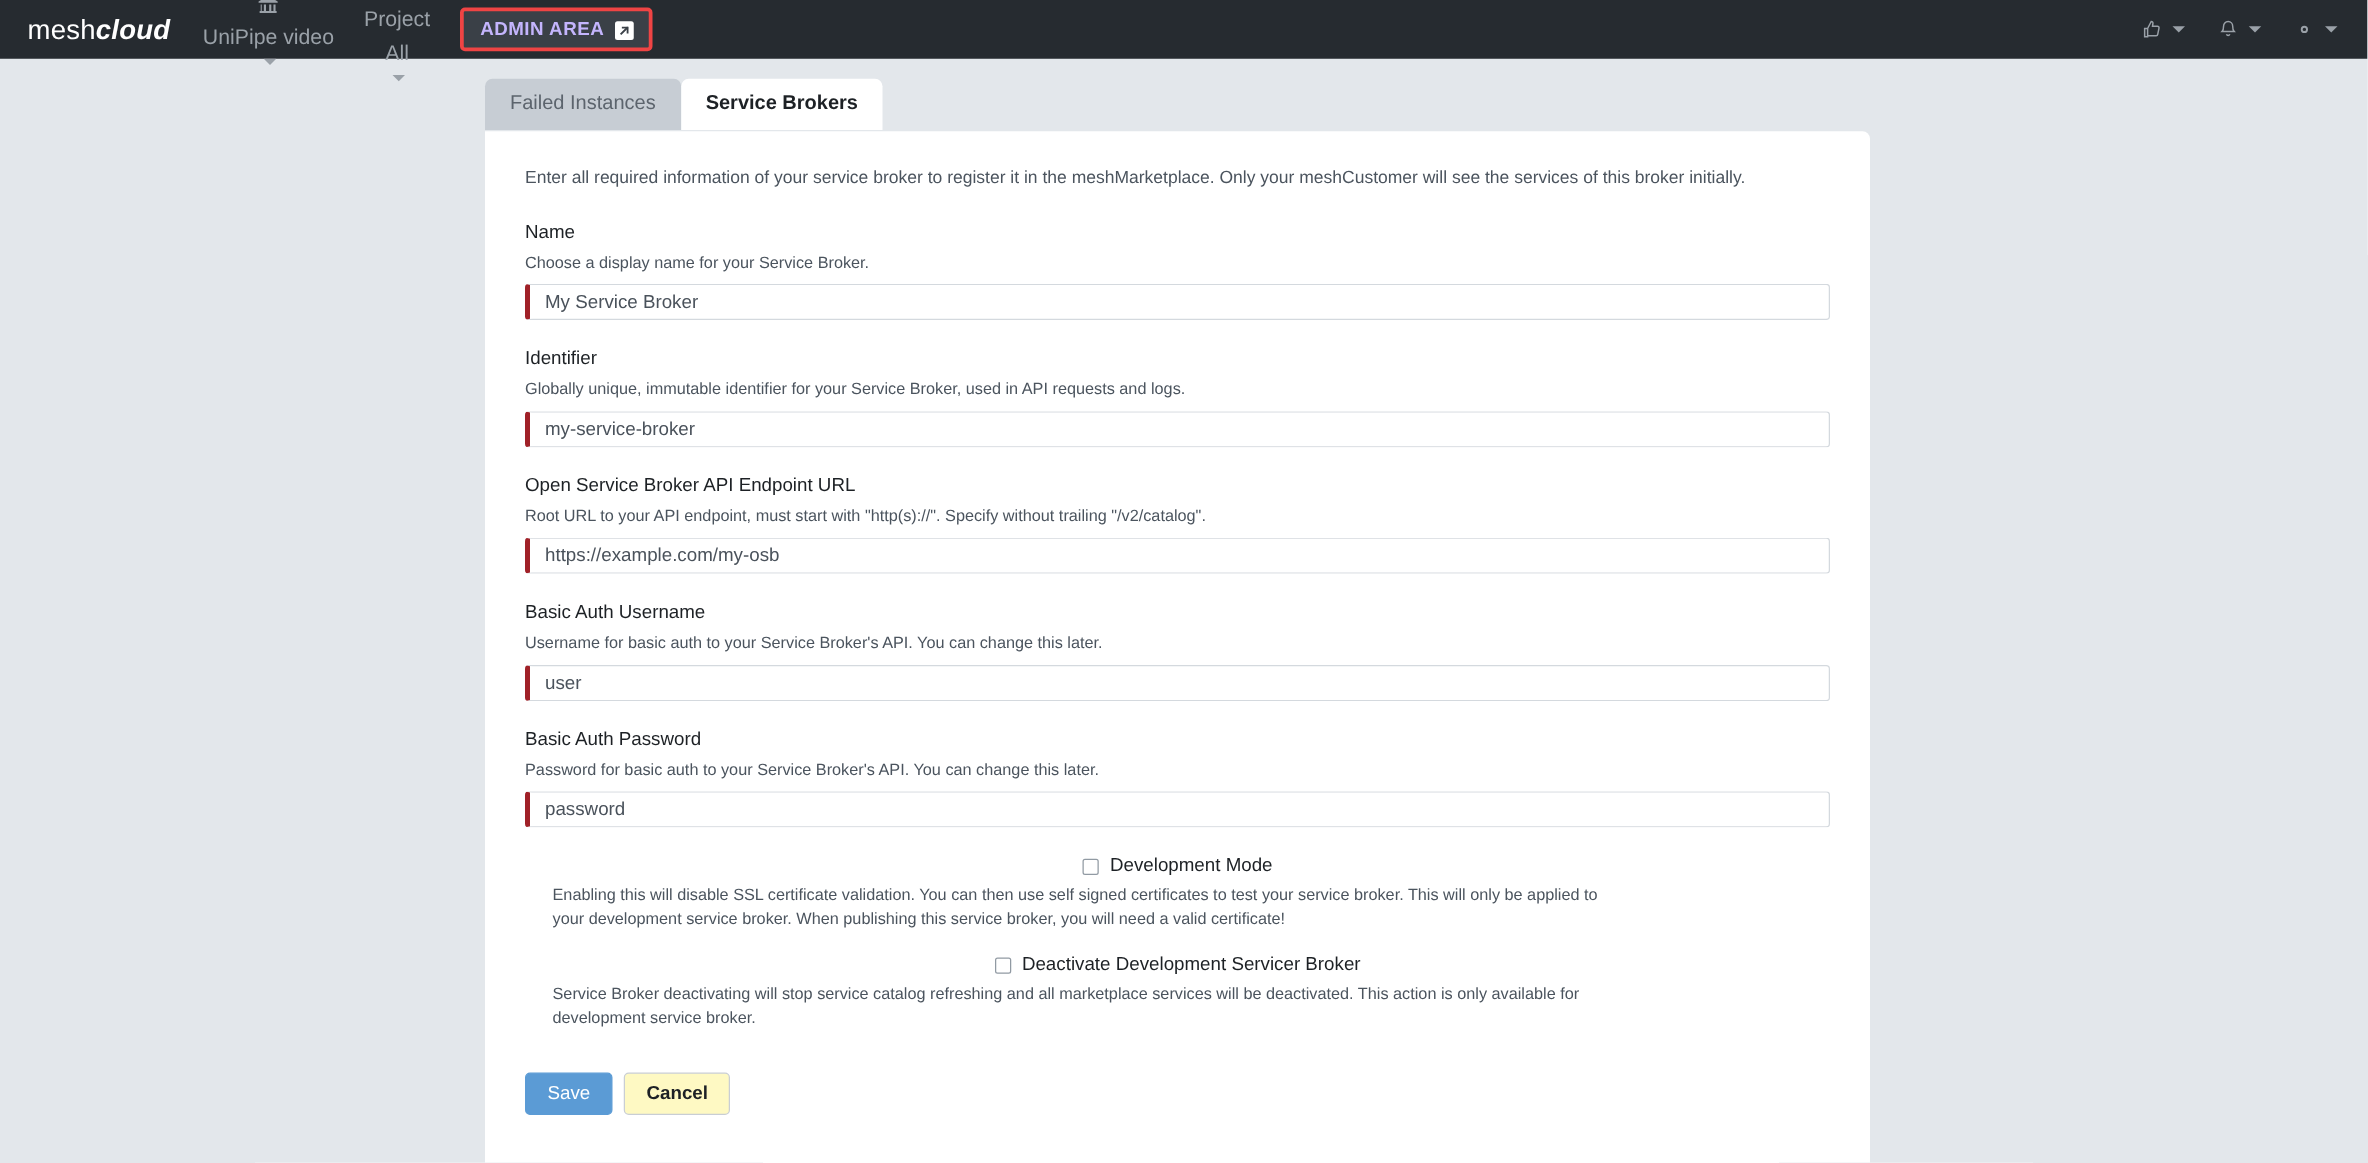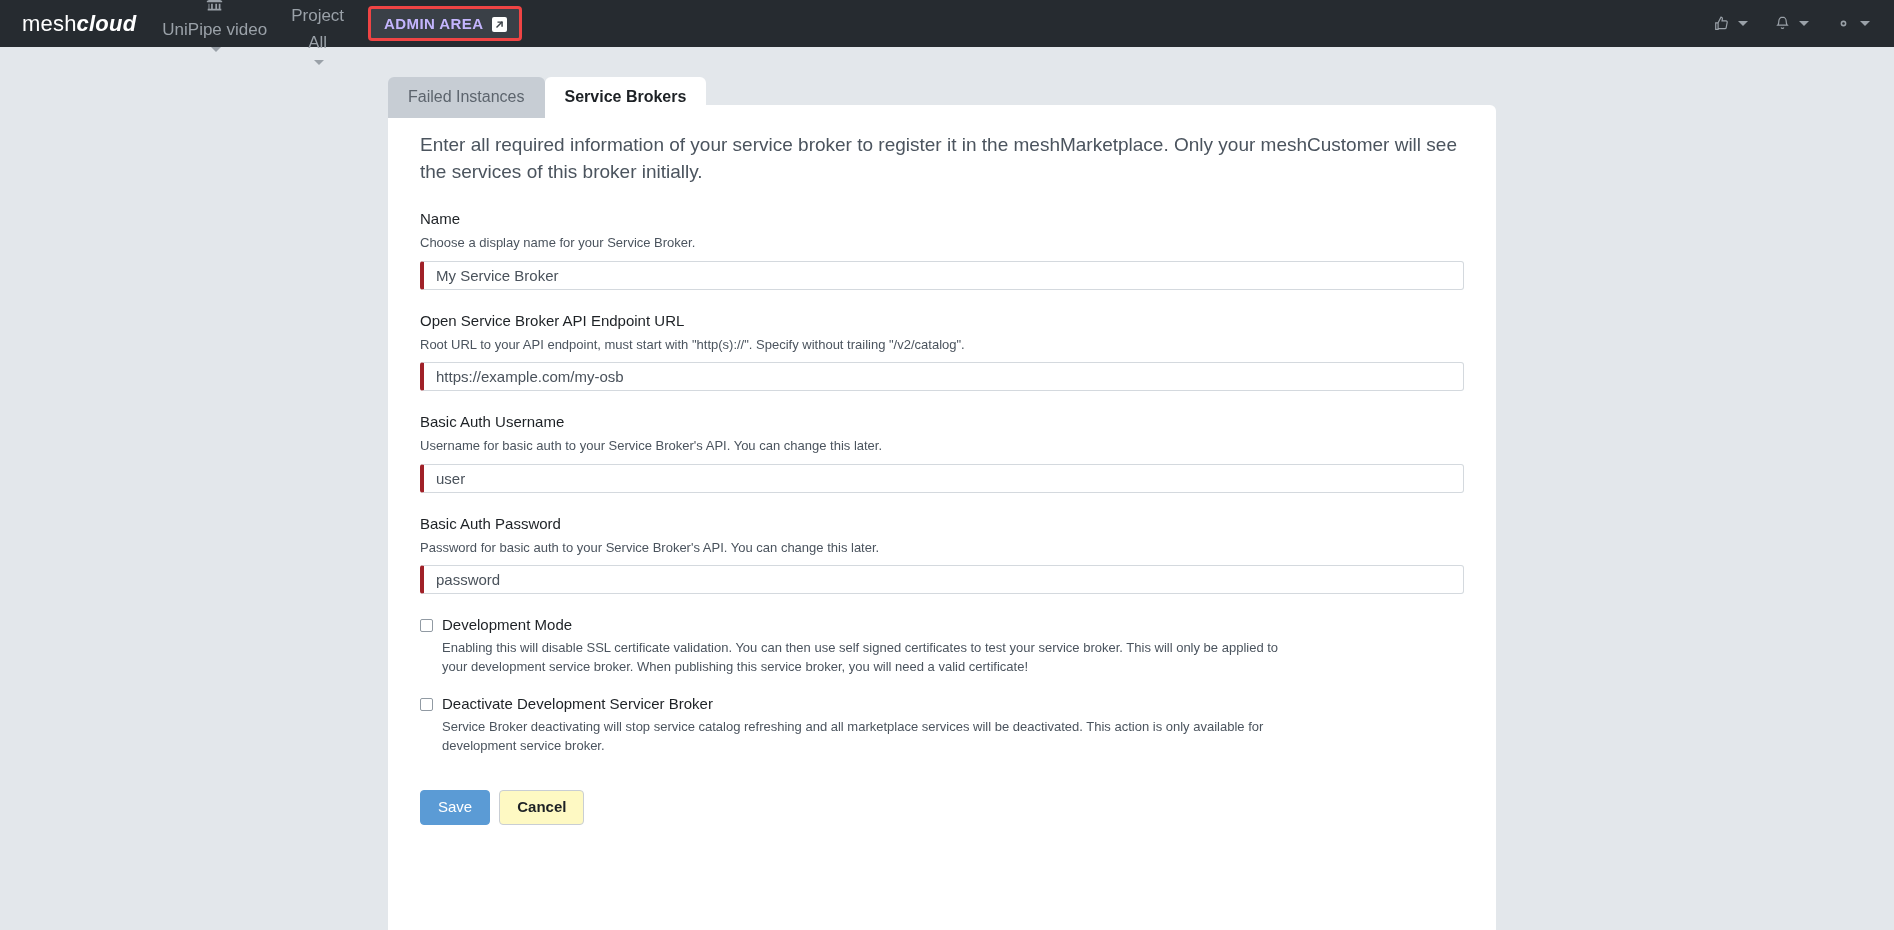--- a/index.html
+++ b/index.html
@@ -84,21 +84,21 @@
   .nav-right .item {
     display: flex; align-items: center; gap: 5px;
   }
 
   
   .page { position: relative; height: 883px; }
 
   .tabs {
     position: absolute;
     left: 388px;
-    top: 30px;
+    top: 16px;
     display: flex;
     align-items: flex-end;
     z-index: 3;
   }
   .tab {
     font-size: 16px;
     padding: 11px 20px 12px;
     border-radius: 6px 6px 0 0;
     white-space: nowrap;
     line-height: 1.1;
@@ -118,21 +118,21 @@
     left: 388px;
     top: 58px;
     width: 1108px;
     bottom: -14px;
     background: #ffffff;
     border-radius: 0 6px 0 0;
     padding: 27px 32px 0 32px;
   }
 
   .intro {
-    font-size: 19px;
+    font-size: 14px;
     color: #4b545e;
     margin: 0 0 25px 0;
     line-height: 1.4;
   }
 
   .field { margin-bottom: 22px; }
   .field-label {
     font-size: 15px;
     color: #1d2125;
     font-weight: 400;
@@ -159,20 +159,21 @@
     padding: 0 12px;
     outline: none;
   }
   .req-input::placeholder { color: #4a525b; }
 
   .check-block { margin-bottom: 18px; }
   .check-row {
     display: flex;
     align-items: center;
     gap: 9px;
+    justify-content: center;
   }
   .cbx {
     width: 13px; height: 13px;
     border: 1px solid #919aa3;
     border-radius: 2px;
     background: #fff;
     flex: 0 0 auto;
     margin: 0;
     appearance: none;
     -webkit-appearance: none;
@@ -300,20 +301,25 @@
   <div class="card">
 
     <p class="intro">Enter all required information of your service broker to register it in the meshMarketplace. Only your meshCustomer will see the services of this broker initially.</p>
 
     <div class="field">
       <div class="field-label">Name</div>
       <div class="field-help">Choose a display name for your Service Broker.</div>
       <input class="req-input" type="text" placeholder="My Service Broker" style="">
     </div>
 
+    <div class="field">
+      <div class="field-label">Identifier</div>
+      <div class="field-help">Globally unique, immutable identifier for your Service Broker, used in API requests and logs.</div>
+      <input class="req-input" type="text" placeholder="my-service-broker" style="">
+    </div>
 
     <div class="field">
       <div class="field-label">Open Service Broker API Endpoint URL</div>
       <div class="field-help">Root URL to your API endpoint, must start with "http(s)://". Specify without trailing "/v2/catalog".</div>
       <input class="req-input" type="text" placeholder="https://example.com/my-osb" style="">
     </div>
 
     <div class="field">
       <div class="field-label">Basic Auth Username</div>
       <div class="field-help">Username for basic auth to your Service Broker's API. You can change this later.</div>

